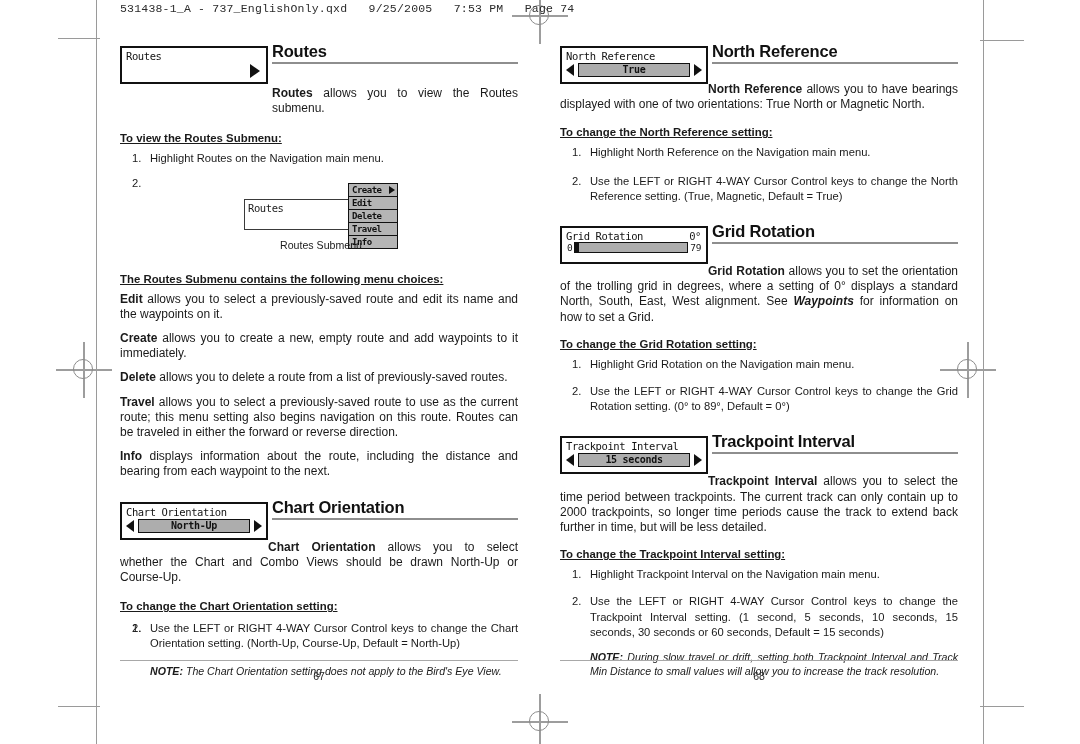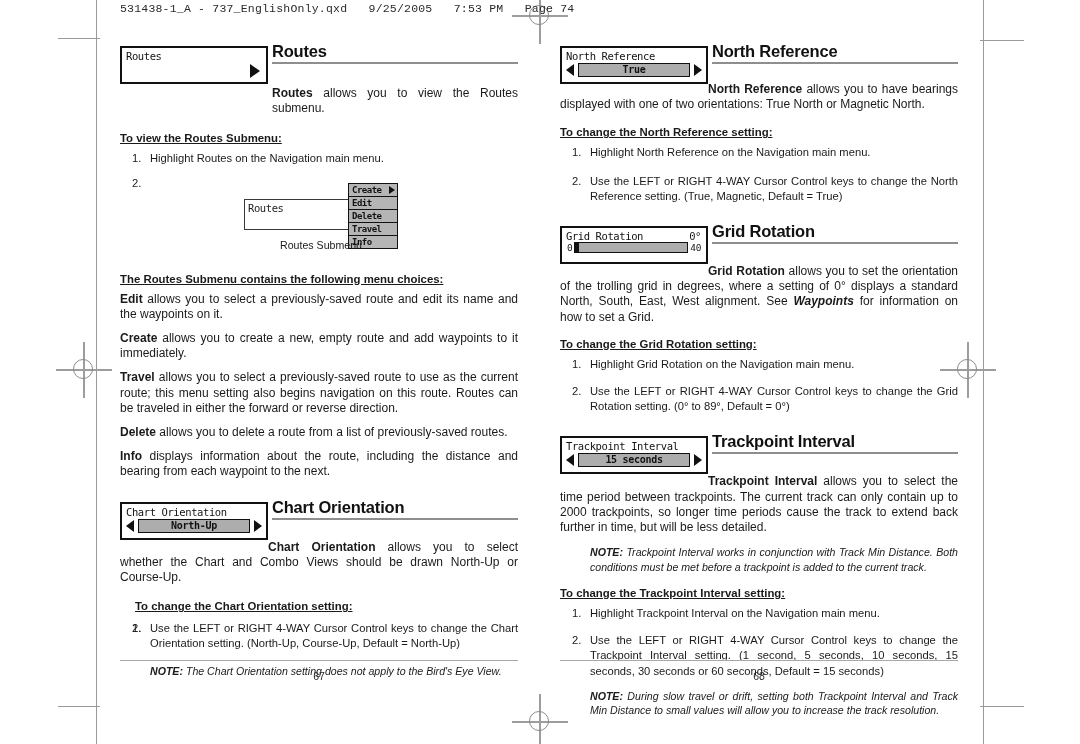--- a/index.html
+++ b/index.html
@@ -376,24 +376,24 @@
 
   <div class="sub-head" style="margin-top:12px;">The Routes Submenu contains the following menu choices:</div>
 
   <p class="para">
     <b>Edit</b><span> allows you to select a previously-saved route and edit its name and the waypoints on it.</span>
   </p>
   <p class="para">
     <b>Create</b><span> allows you to create a new, empty route and add waypoints to it immediately.</span>
   </p>
   <p class="para">
+    <b>Delete</b><span> allows you to delete a route from a list of previously-saved routes.</span>
+  </p>
+  <p class="para">
     <b>Travel</b><span> allows you to select a previously-saved route to use as the current route; this menu setting also begins navigation on this route. Routes can be traveled in either the forward or reverse direction.</span>
-  </p>
-  <p class="para">
-    <b>Delete</b><span> allows you to delete a route from a list of previously-saved routes.</span>
   </p>
   <p class="para">
     <b>Info</b><span> displays information about the route, including the distance and bearing from each waypoint to the next.</span>
   </p>
 
   <div style="position:relative; height:44px; margin-top:22px;">
     <div class="widget" style="position:absolute; left:0; top:0; width:148px; height:38px;">
       <div class="wlabel">Chart Orientation</div>
       <div class="arrow-row">
         <span class="tri-left"></span>
@@ -404,21 +404,21 @@
     <div style="position:absolute; left:152px; top:-4px; width:246px;">
       <h2 class="sec-title">Chart Orientation</h2>
       <div class="rule"></div>
     </div>
   </div>
 
   <p class="para" style="margin-top:-6px; text-indent:0;">
     <span style="display:inline-block; width:148px;"></span><b>Chart Orientation</b><span> allows you to select whether the Chart and Combo Views should be drawn North-Up or Course-Up.</span>
   </p>
 
-  <div class="sub-head" style="margin-top:15px;margin-left:15px;">To change the Chart Orientation setting:</div>
+  <div class="sub-head" style="margin-top:15px;">To change the Chart Orientation setting:</div>
   <ol class="steps">
     <li><span class="num">1.</span></li>
     <li><span class="num">2.</span><span>Use the LEFT or RIGHT 4-WAY Cursor Control keys to change the Chart Orientation setting. (North-Up, Course-Up, Default = North-Up)</span></li>
   </ol>
 
   <div class="note">
     <span class="nlabel">NOTE:</span><span> The Chart Orientation setting does not apply to the Bird's Eye View.</span>
   </div>
 </div>
 
@@ -451,21 +451,21 @@
 
   <div style="position:relative; height:44px; margin-top:22px;">
     <div class="widget" style="position:absolute; left:0; top:0; width:148px; height:38px;">
       <div class="wlabel">Grid Rotation</div>
       <div class="wvalue-right">0°</div>
       <div class="slider-row">
         <span class="smin">0</span>
         <span class="slider-track">
           <span class="slider-thumb"></span>
         </span>
-        <span class="smax">40</span>
+        <span class="smax">79</span>
       </div>
     </div>
     <div style="position:absolute; left:152px; top:-4px; width:246px;">
       <h2 class="sec-title">Grid Rotation</h2>
       <div class="rule"></div>
     </div>
   </div>
 
   <p class="para" style="margin-top:-6px;">
     <span style="display:inline-block; width:148px;"></span><b>Grid Rotation</b><span> allows you to set the orientation of the trolling grid in degrees, where a setting of 0° displays a standard North, South, East, West alignment. See </span><i style="font-weight:bold;">Waypoints</i><span> for information on how to set a Grid.</span>
@@ -489,23 +489,20 @@
     <div style="position:absolute; left:152px; top:-4px; width:246px;">
       <h2 class="sec-title">Trackpoint Interval</h2>
       <div class="rule"></div>
     </div>
   </div>
 
   <p class="para" style="margin-top:-6px;">
     <span style="display:inline-block; width:148px;"></span><b>Trackpoint Interval</b><span> allows you to select the time period between trackpoints. The current track can only contain up to 2000 trackpoints, so longer time periods cause the track to extend back further in time, but will be less detailed.</span>
   </p>
 
-  <div class="note" style="margin-top:10px;">
-    <span class="nlabel">NOTE:</span><span> Trackpoint Interval works in conjunction with Track Min Distance.  Both conditions must be met before a trackpoint is added to the current track.</span>
-  </div>
 
   <div class="sub-head" style="margin-top:13px;">To change the Trackpoint Interval setting:</div>
   <ol class="steps">
     <li><span class="num">1.</span><span>Highlight Trackpoint Interval on the Navigation main menu.</span></li>
     <li style="margin-top:12px;"><span class="num">2.</span><span>Use the LEFT or RIGHT 4-WAY Cursor Control keys to change the Trackpoint Interval setting. (1 second, 5 seconds, 10 seconds, 15 seconds, 30 seconds or 60 seconds, Default = 15 seconds)</span></li>
   </ol>
 
   <div class="note" style="margin-top:10px;">
     <span class="nlabel">NOTE:</span><span> During slow travel or drift, setting both Trackpoint Interval and Track Min Distance to small values will allow you to increase the track resolution.</span>
   </div>

